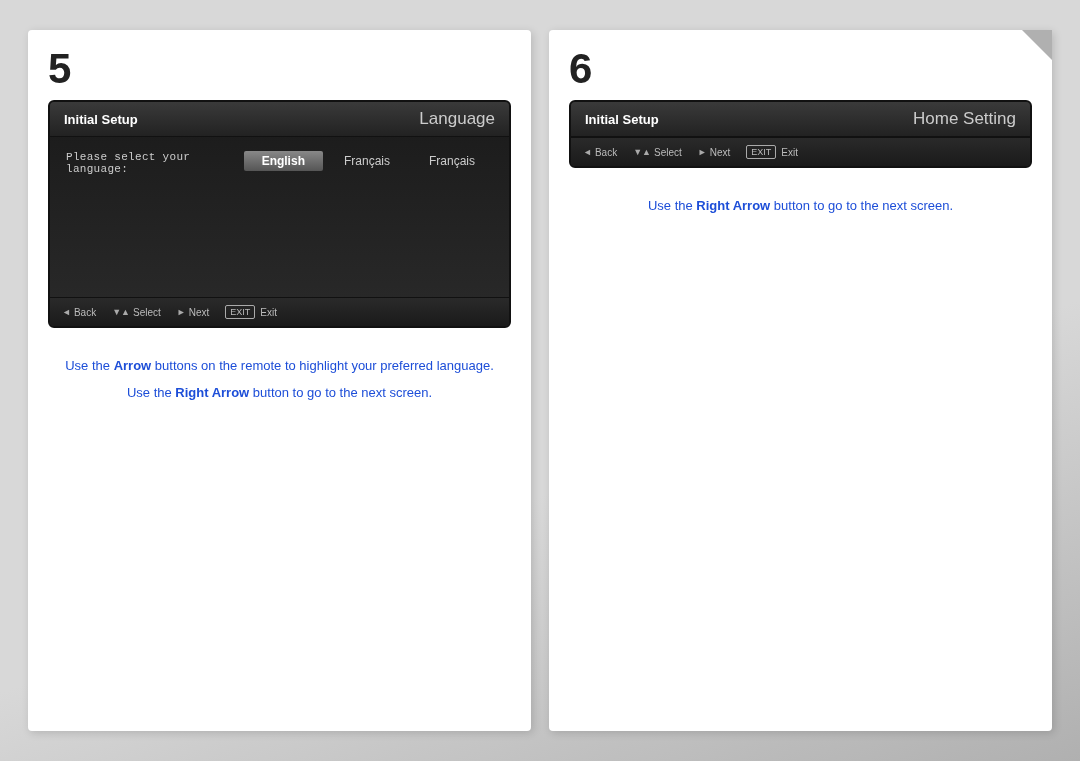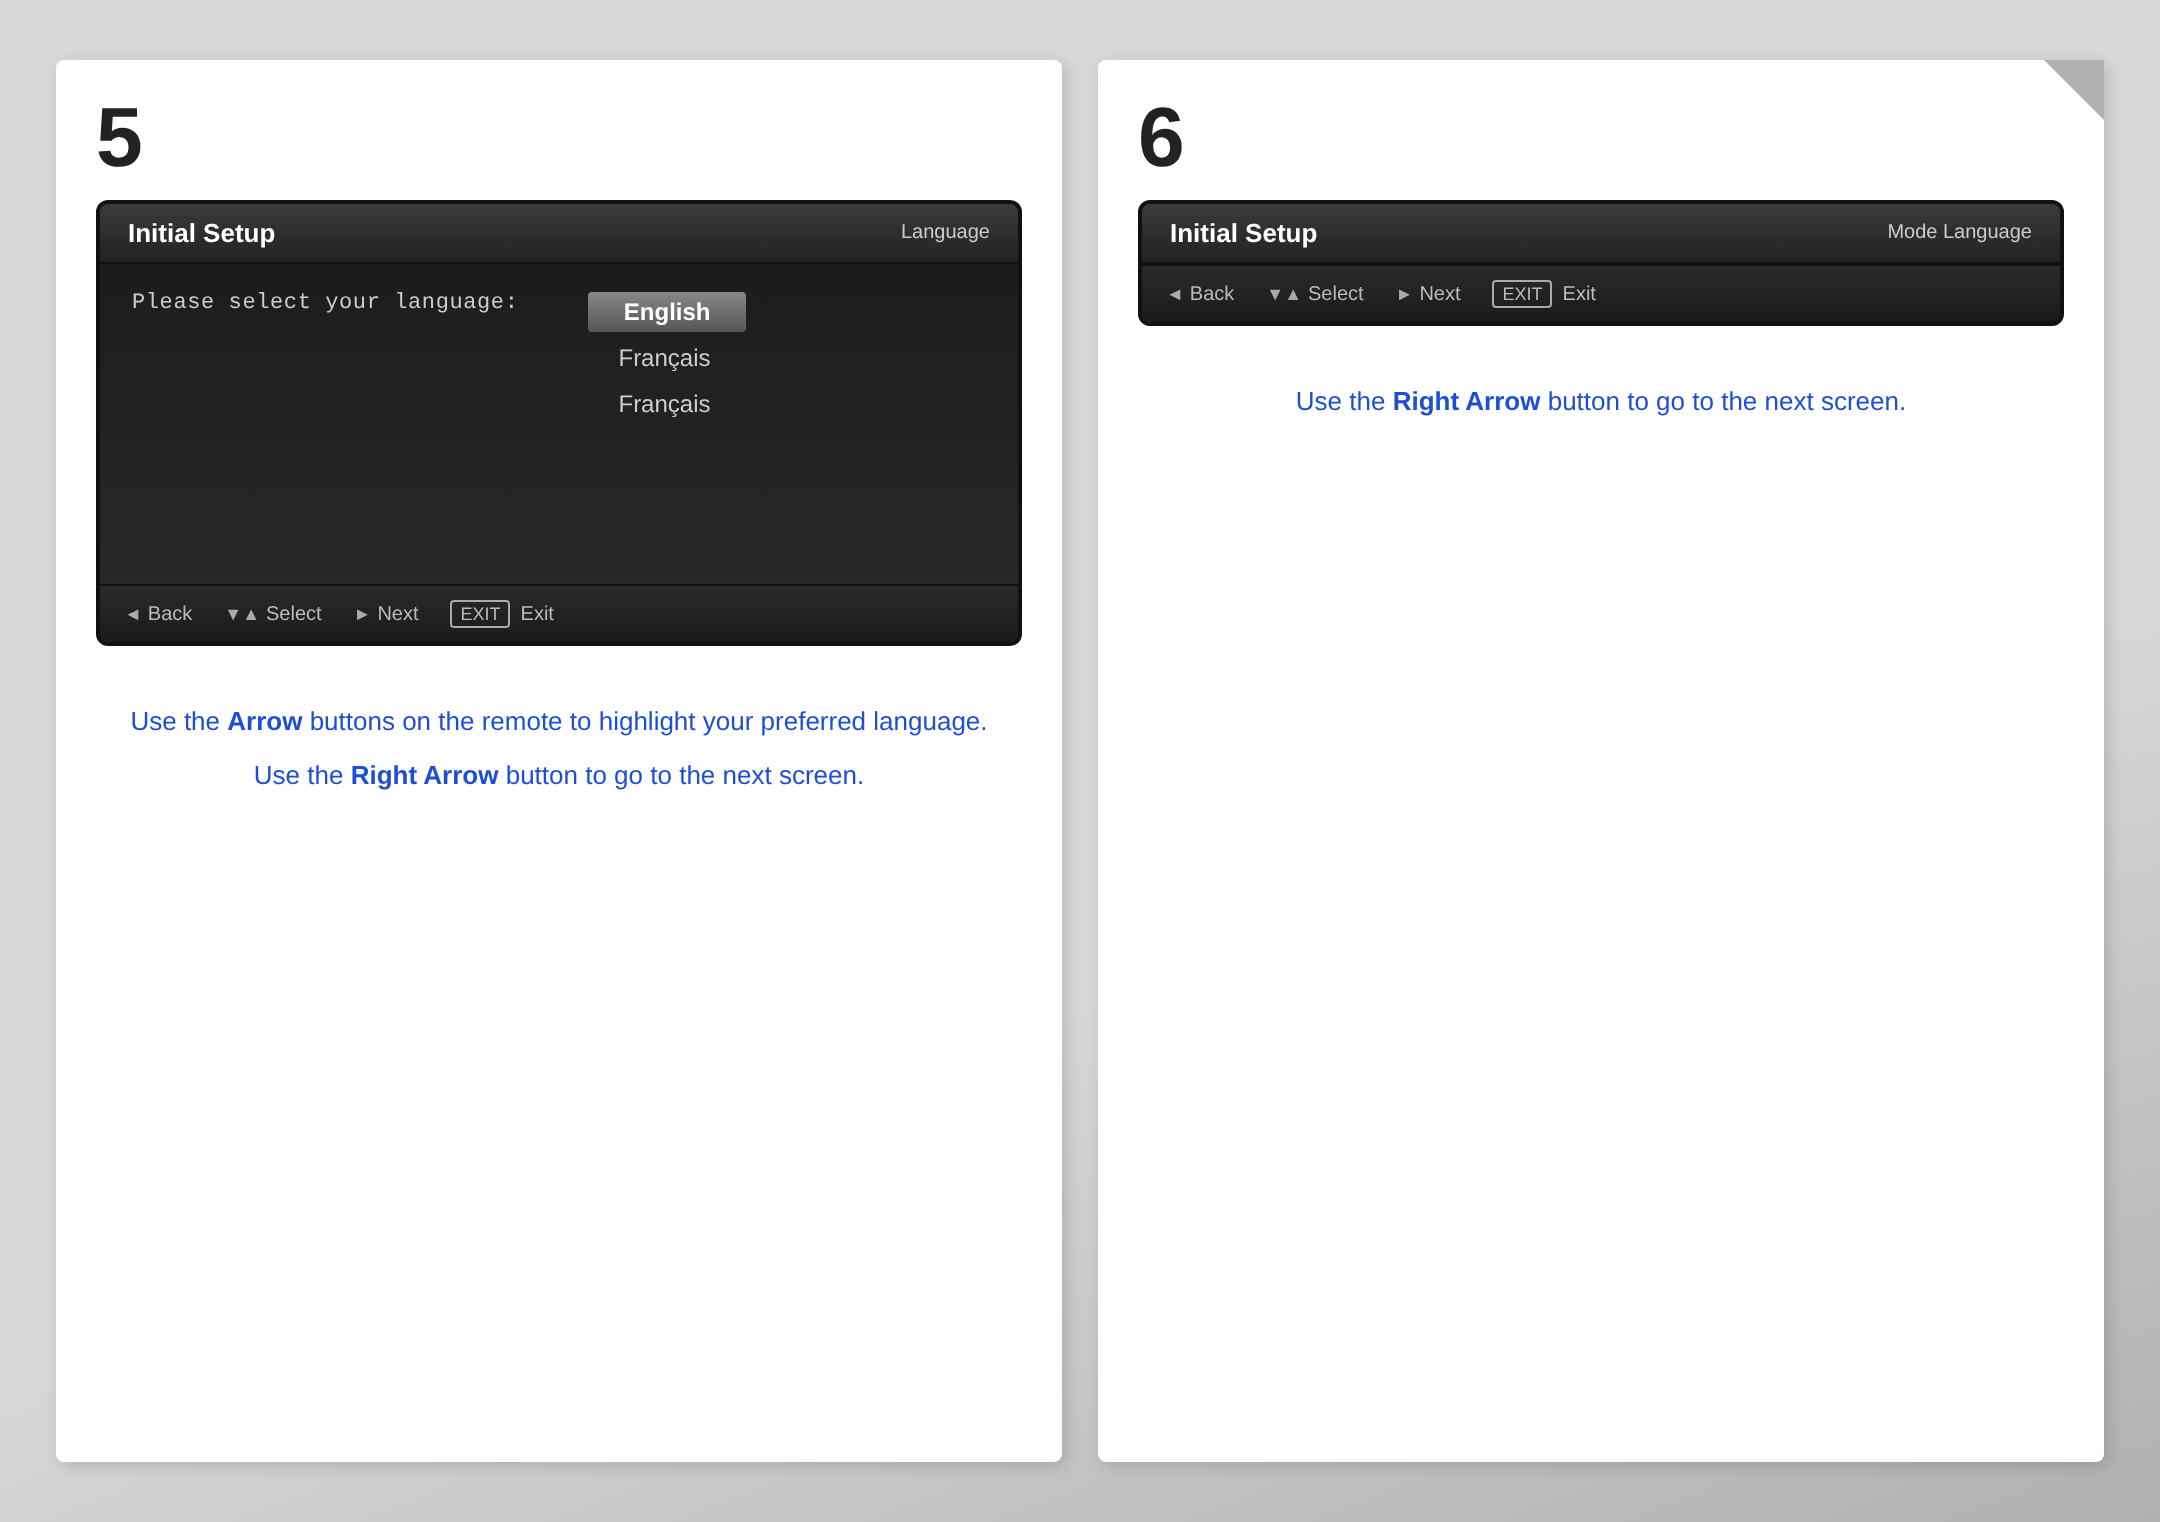--- a/index.html
+++ b/index.html
@@ -54,36 +54,36 @@
       align-items: center;
       border-bottom: 1px solid #111;
     }
     .tv-header-title {
       color: #fff;
       font-size: 13px;
       font-weight: bold;
     }
     .tv-header-sub {
       color: #ccc;
-      font-size: 10px;
+      font-size: 17px;
     }
     .tv-body {
       padding: 14px 16px 10px 16px;
       min-height: 160px;
     }
     .tv-prompt {
       color: #ccc;
       font-size: 11px;
       margin-bottom: 10px;
       font-family: 'Courier New', monospace;
       letter-spacing: 0.3px;
     }
     .lang-list {
       display: flex;
-      flex-direction: column;
+      flex-direction: row;
       gap: 3px;
       margin-left: 20px;
       align-items: flex-end;
     }
     .lang-item {
       color: #ccc;
       font-size: 12px;
       text-align: center;
       padding: 3px 18px;
       border-radius: 2px;
@@ -232,21 +232,21 @@
   </div>
 
   <div class="card">
     <div class="card-corner"></div>
     <div class="card-number">6</div>
 
     <div class="tv-screen">
 
       <div class="tv-header">
         <span class="tv-header-title">Initial Setup</span>
-        <span class="tv-header-sub">Mode Language</span>
+        <span class="tv-header-sub">Home Setting</span>
       </div>
 
 
       <div class="tv-footer">
         <div class="footer-btn">
           <span class="footer-arrow">◄</span>
           <span>Back</span>
         </div>
         <div class="footer-btn">
           <span class="footer-arrow">▼▲</span>

